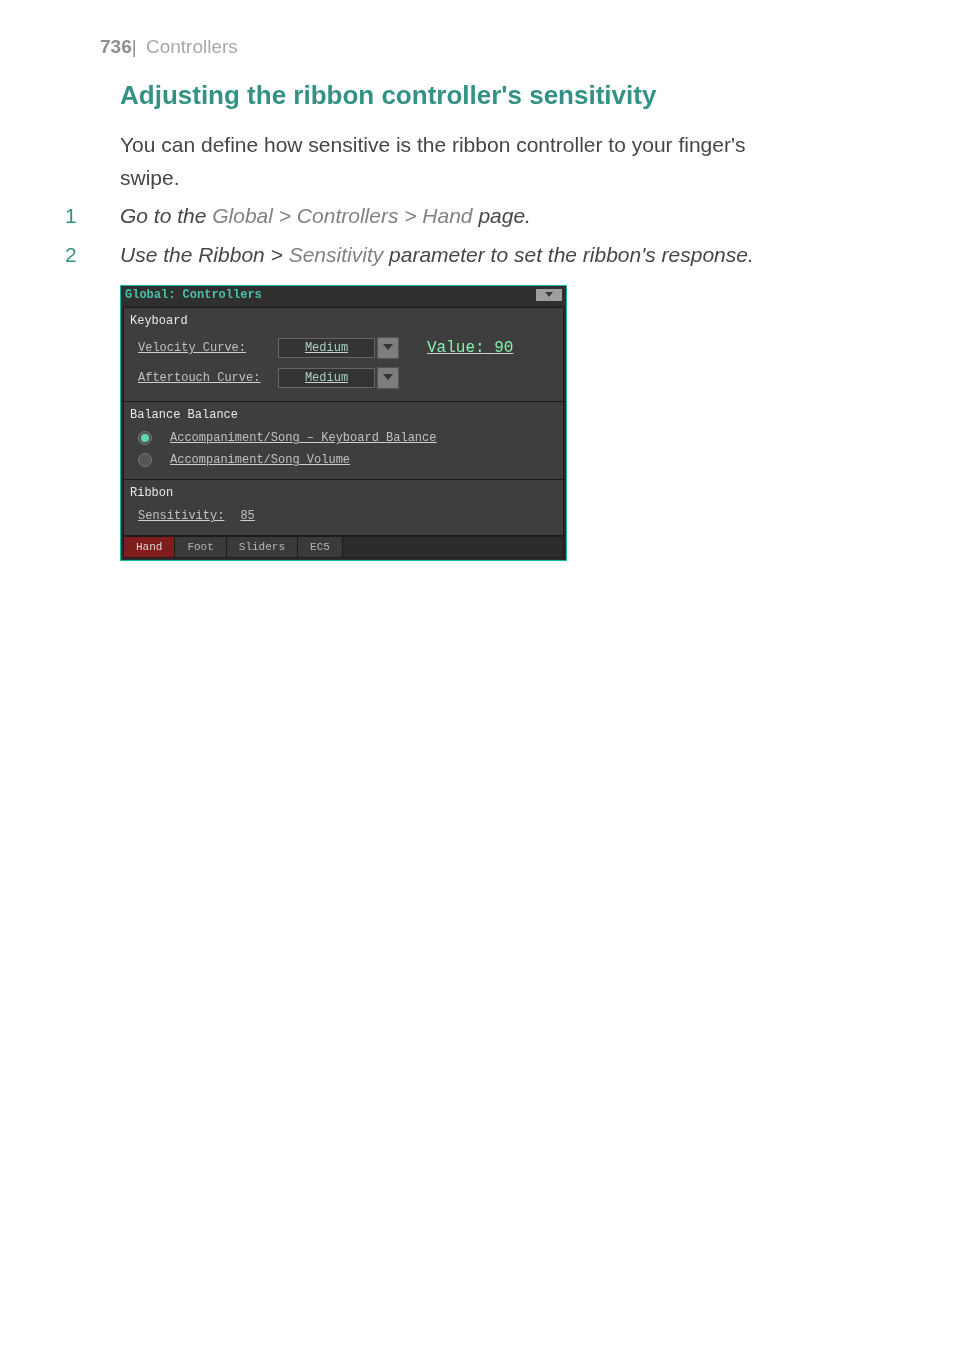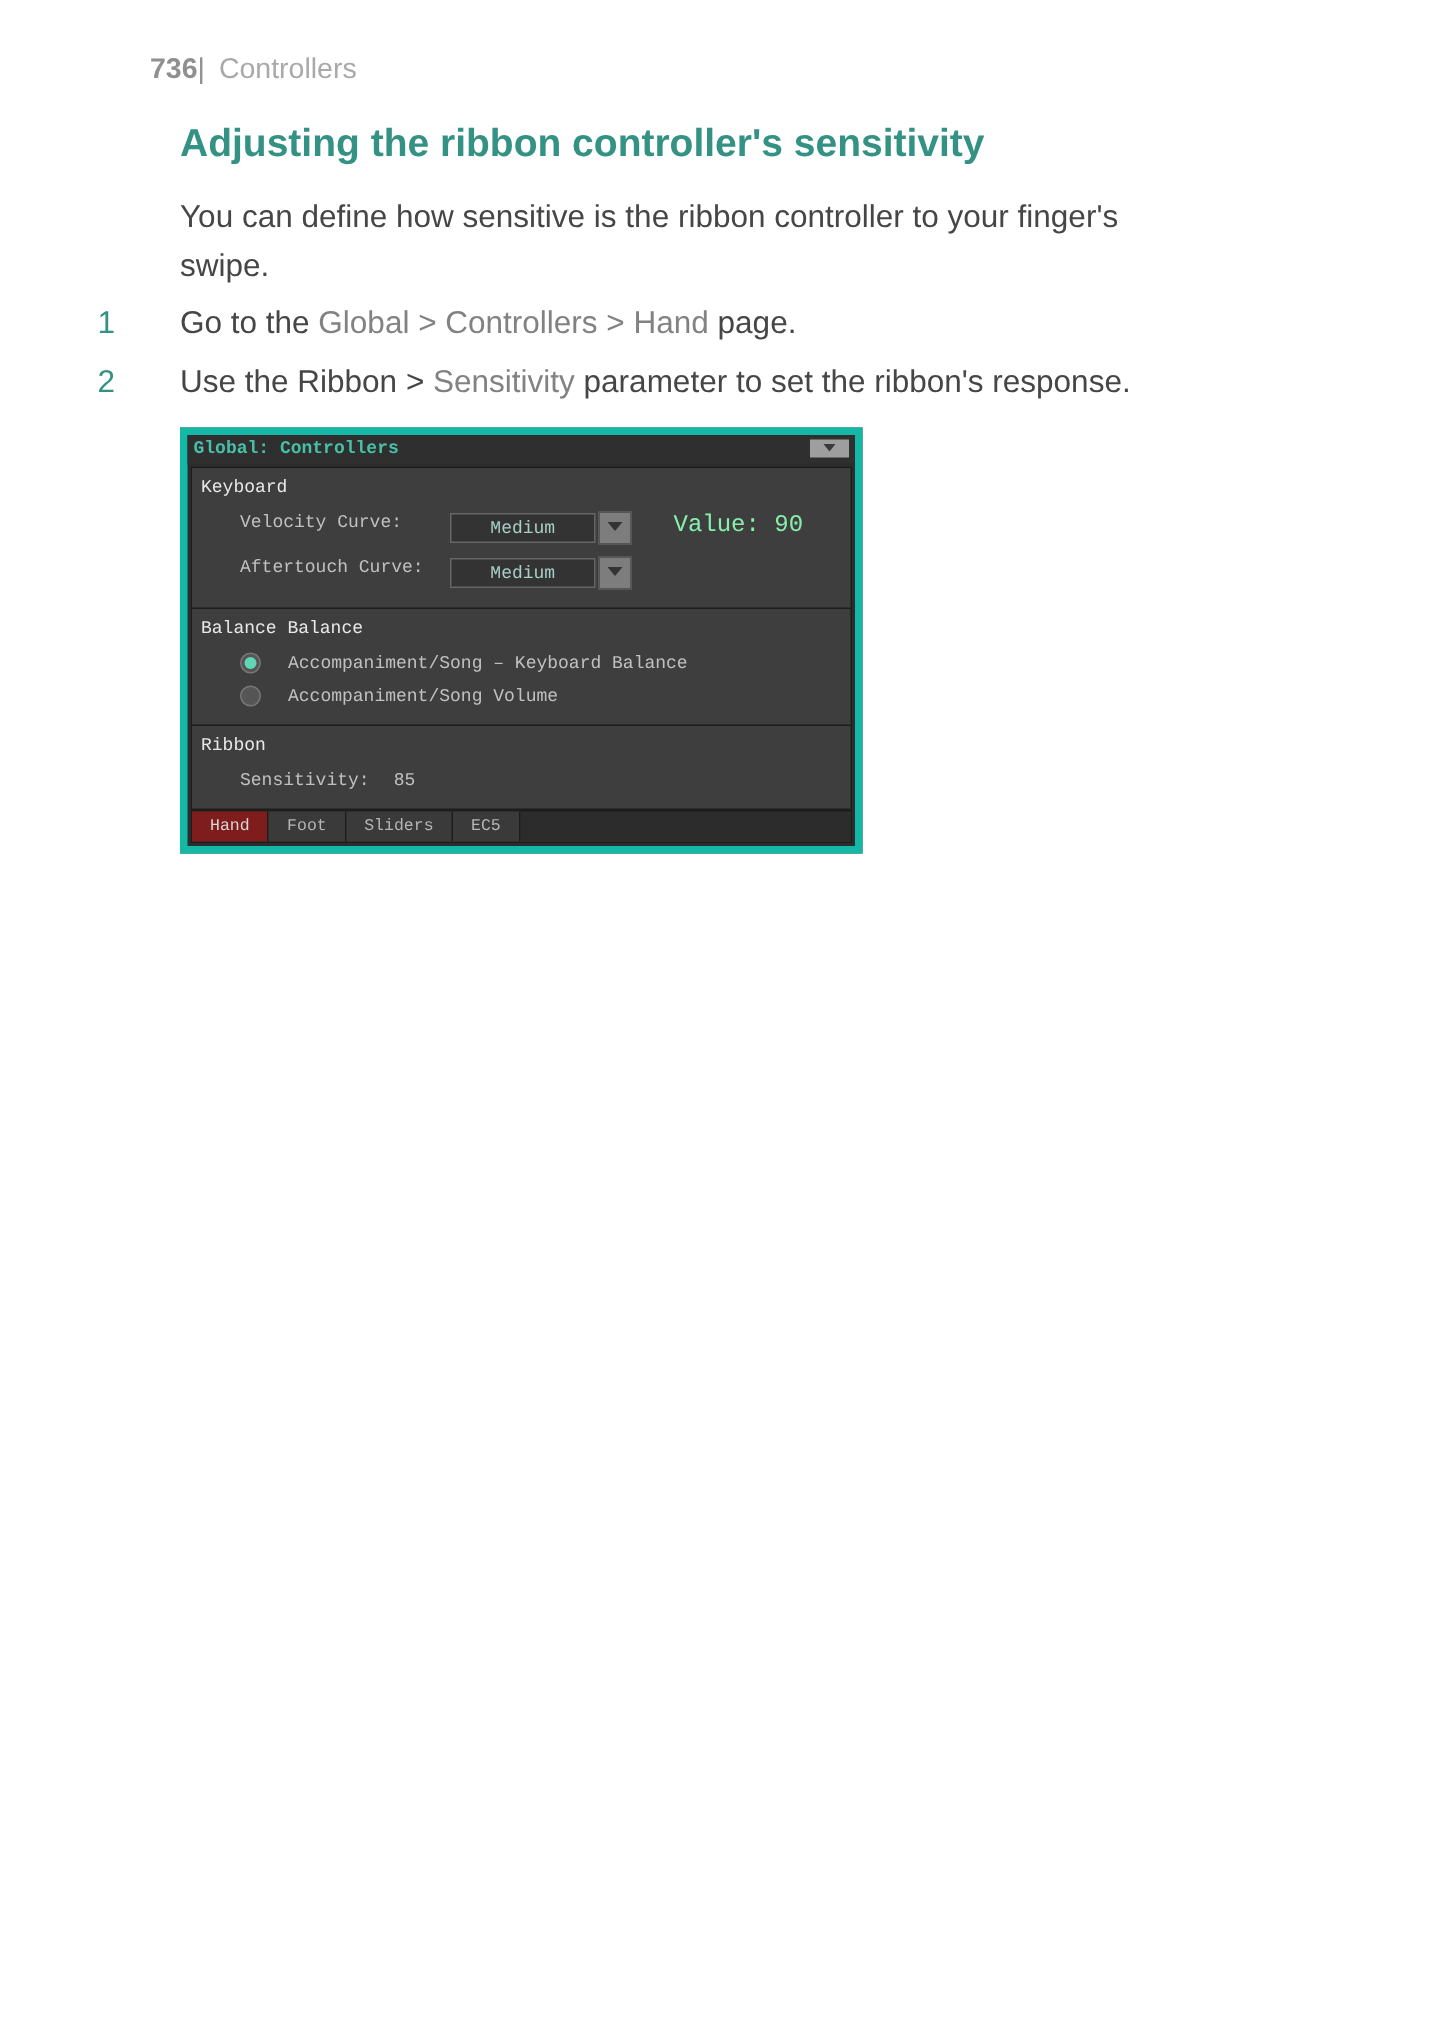--- a/index.html
+++ b/index.html
@@ -55,30 +55,31 @@
     width: 55px;
     margin-left: -55px;
     color: #349284;
     font-size: 21px;
     font-weight: 400;
   }
   .step-text {
     font-size: 21px;
     color: #464646;
     line-height: 1.55;
+    font-style: italic;
   }
   .semi {
     color: #828282;
   }
 
   
   .ui-box {
     margin-top: 14px;
     width: 445px;
-    border: 5px solid #14b8a6;
+    border: 1px solid #14b8a6;
     background: #2c2c2c;
     font-family: "Courier New", monospace;
     font-size: 12px;
     color: #cfcfcf;
   }
   .ui-titlebar {
     display: flex;
     justify-content: space-between;
     align-items: center;
     background: #2f2f2f;
@@ -114,22 +115,24 @@
   }
   .ui-section:last-child { border-bottom: none; }
   .ui-section-title {
     color: #e8e8e8;
     font-weight: normal;
     font-size: 12px;
     padding: 3px 6px 5px 6px;
   }
   .ui-row {
     display: flex;
-    padding: 4px 6px 4px 32px;
+    align-items: center;
+    padding: 4px 6px 4px 14px;
     gap: 10px;
+    text-decoration: underline;
   }
   .ui-label {
     color: #c0c0c0;
     font-size: 12px;
     min-width: 130px;
   }
   .ui-combo {
     display: flex;
     align-items: center;
   }

